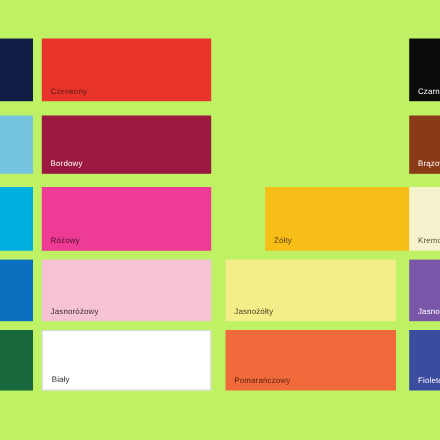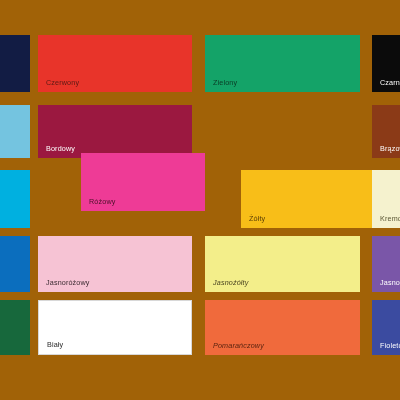--- a/index.html
+++ b/index.html
@@ -35,61 +35,58 @@
     font-size: 7.2px;
     letter-spacing: 0.15px;
     white-space: nowrap;
     line-height: 1;
     font-family: "Liberation Sans", sans-serif;
   }
 </style>
 </head>
 <body>
 
-<div id="swatch-chart" style="background: #a16207;">
+<div id="swatch-chart" style="background: #bef264;">
     <div class="swatch clipped" style="left: -14px; top: 35px; width: 44px; height: 57px; background: rgb(18, 28, 68);"></div>
     <div class="swatch" style="left: 38px; top: 35px; width: 154px; height: 57px; background: rgb(232, 52, 42);">
       <span class="swatch-label" style="color: rgb(90, 26, 20);">Czerwony</span>
-    </div>
-    <div class="swatch" style="left: 205px; top: 35px; width: 155px; height: 57px; background: rgb(20, 163, 104);">
-      <span class="swatch-label" style="color: rgb(10, 58, 36);">Zielony</span>
     </div>
     <div class="swatch clipped" style="left: 372px; top: 35px; width: 42px; height: 57px; background: rgb(11, 11, 11);">
       <span class="swatch-label" style="color: rgb(255, 255, 255);">Czarny</span>
     </div>
     <div class="swatch clipped" style="left: -14px; top: 105px; width: 44px; height: 53px; background: rgb(116, 196, 224);"></div>
     <div class="swatch" style="left: 38px; top: 105px; width: 154px; height: 53px; background: rgb(155, 24, 64);">
       <span class="swatch-label" style="color: rgb(255, 255, 255); text-align: right;">Bordowy</span>
     </div>
     <div class="swatch clipped" style="left: 372px; top: 105px; width: 42px; height: 53px; background: rgb(139, 58, 23);">
       <span class="swatch-label" style="color: rgb(255, 255, 255);">Brązowy</span>
     </div>
     <div class="swatch clipped" style="left: -14px; top: 170px; width: 44px; height: 58px; background: rgb(0, 176, 224);"></div>
-    <div class="swatch" style="left: 38px; top: 153px; width: 124px; height: 58px; background: rgb(238, 59, 150); margin-left: 43px;">
+    <div class="swatch" style="left: 38px; top: 170px; width: 154px; height: 58px; background: rgb(238, 59, 150);">
       <span class="swatch-label" style="color: rgb(74, 16, 40);">Różowy</span>
     </div>
     <div class="swatch" style="left: 205px; top: 170px; width: 155px; height: 58px; background: rgb(248, 190, 24); margin-left: 36px;">
       <span class="swatch-label" style="color: rgb(90, 62, 6);">Żółty</span>
     </div>
     <div class="swatch clipped" style="left: 372px; top: 170px; width: 42px; height: 58px; background: rgb(245, 242, 206);">
       <span class="swatch-label" style="color: rgb(90, 86, 52);">Kremowy</span>
     </div>
     <div class="swatch clipped" style="left: -14px; top: 236px; width: 44px; height: 56px; background: rgb(11, 110, 190);"></div>
     <div class="swatch" style="left: 38px; top: 236px; width: 154px; height: 56px; background: rgb(246, 195, 212);">
       <span class="swatch-label" style="color: rgb(58, 42, 48); margin-top: 29px;">Jasnoróżowy</span>
     </div>
-    <div class="swatch" style="left: 205px; top: 236px; width: 155px; height: 56px; background: rgb(243, 238, 138); font-style: italic;">
+    <div class="swatch" style="left: 205px; top: 236px; width: 155px; height: 56px; background: rgb(243, 238, 138);">
       <span class="swatch-label" style="color: rgb(74, 68, 32);">Jasnożółty</span>
     </div>
     <div class="swatch clipped" style="left: 372px; top: 236px; width: 42px; height: 56px; background: rgb(122, 86, 168);">
       <span class="swatch-label" style="color: rgb(255, 255, 255);">Jasnofioletowy</span>
     </div>
     <div class="swatch clipped" style="left: -14px; top: 300px; width: 44px; height: 55px; background: rgb(23, 104, 60);"></div>
     <div class="swatch" style="left: 38px; top: 300px; width: 154px; height: 55px; background: rgb(255, 255, 255); border: 1px solid rgb(216, 216, 216);">
       <span class="swatch-label" style="color: rgb(42, 42, 42);">Biały</span>
     </div>
     <div class="swatch" style="left: 205px; top: 300px; width: 155px; height: 55px; background: rgb(240, 106, 60);">
-      <span class="swatch-label" style="color: rgb(90, 36, 16); font-style: italic;">Pomarańczowy</span>
+      <span class="swatch-label" style="color: rgb(90, 36, 16);">Pomarańczowy</span>
     </div>
     <div class="swatch clipped" style="left: 372px; top: 300px; width: 42px; height: 55px; background: rgb(59, 75, 160);">
       <span class="swatch-label" style="color: rgb(255, 255, 255);">Fioletowy</span>
     </div>
   </div>
 
 </body></html>

